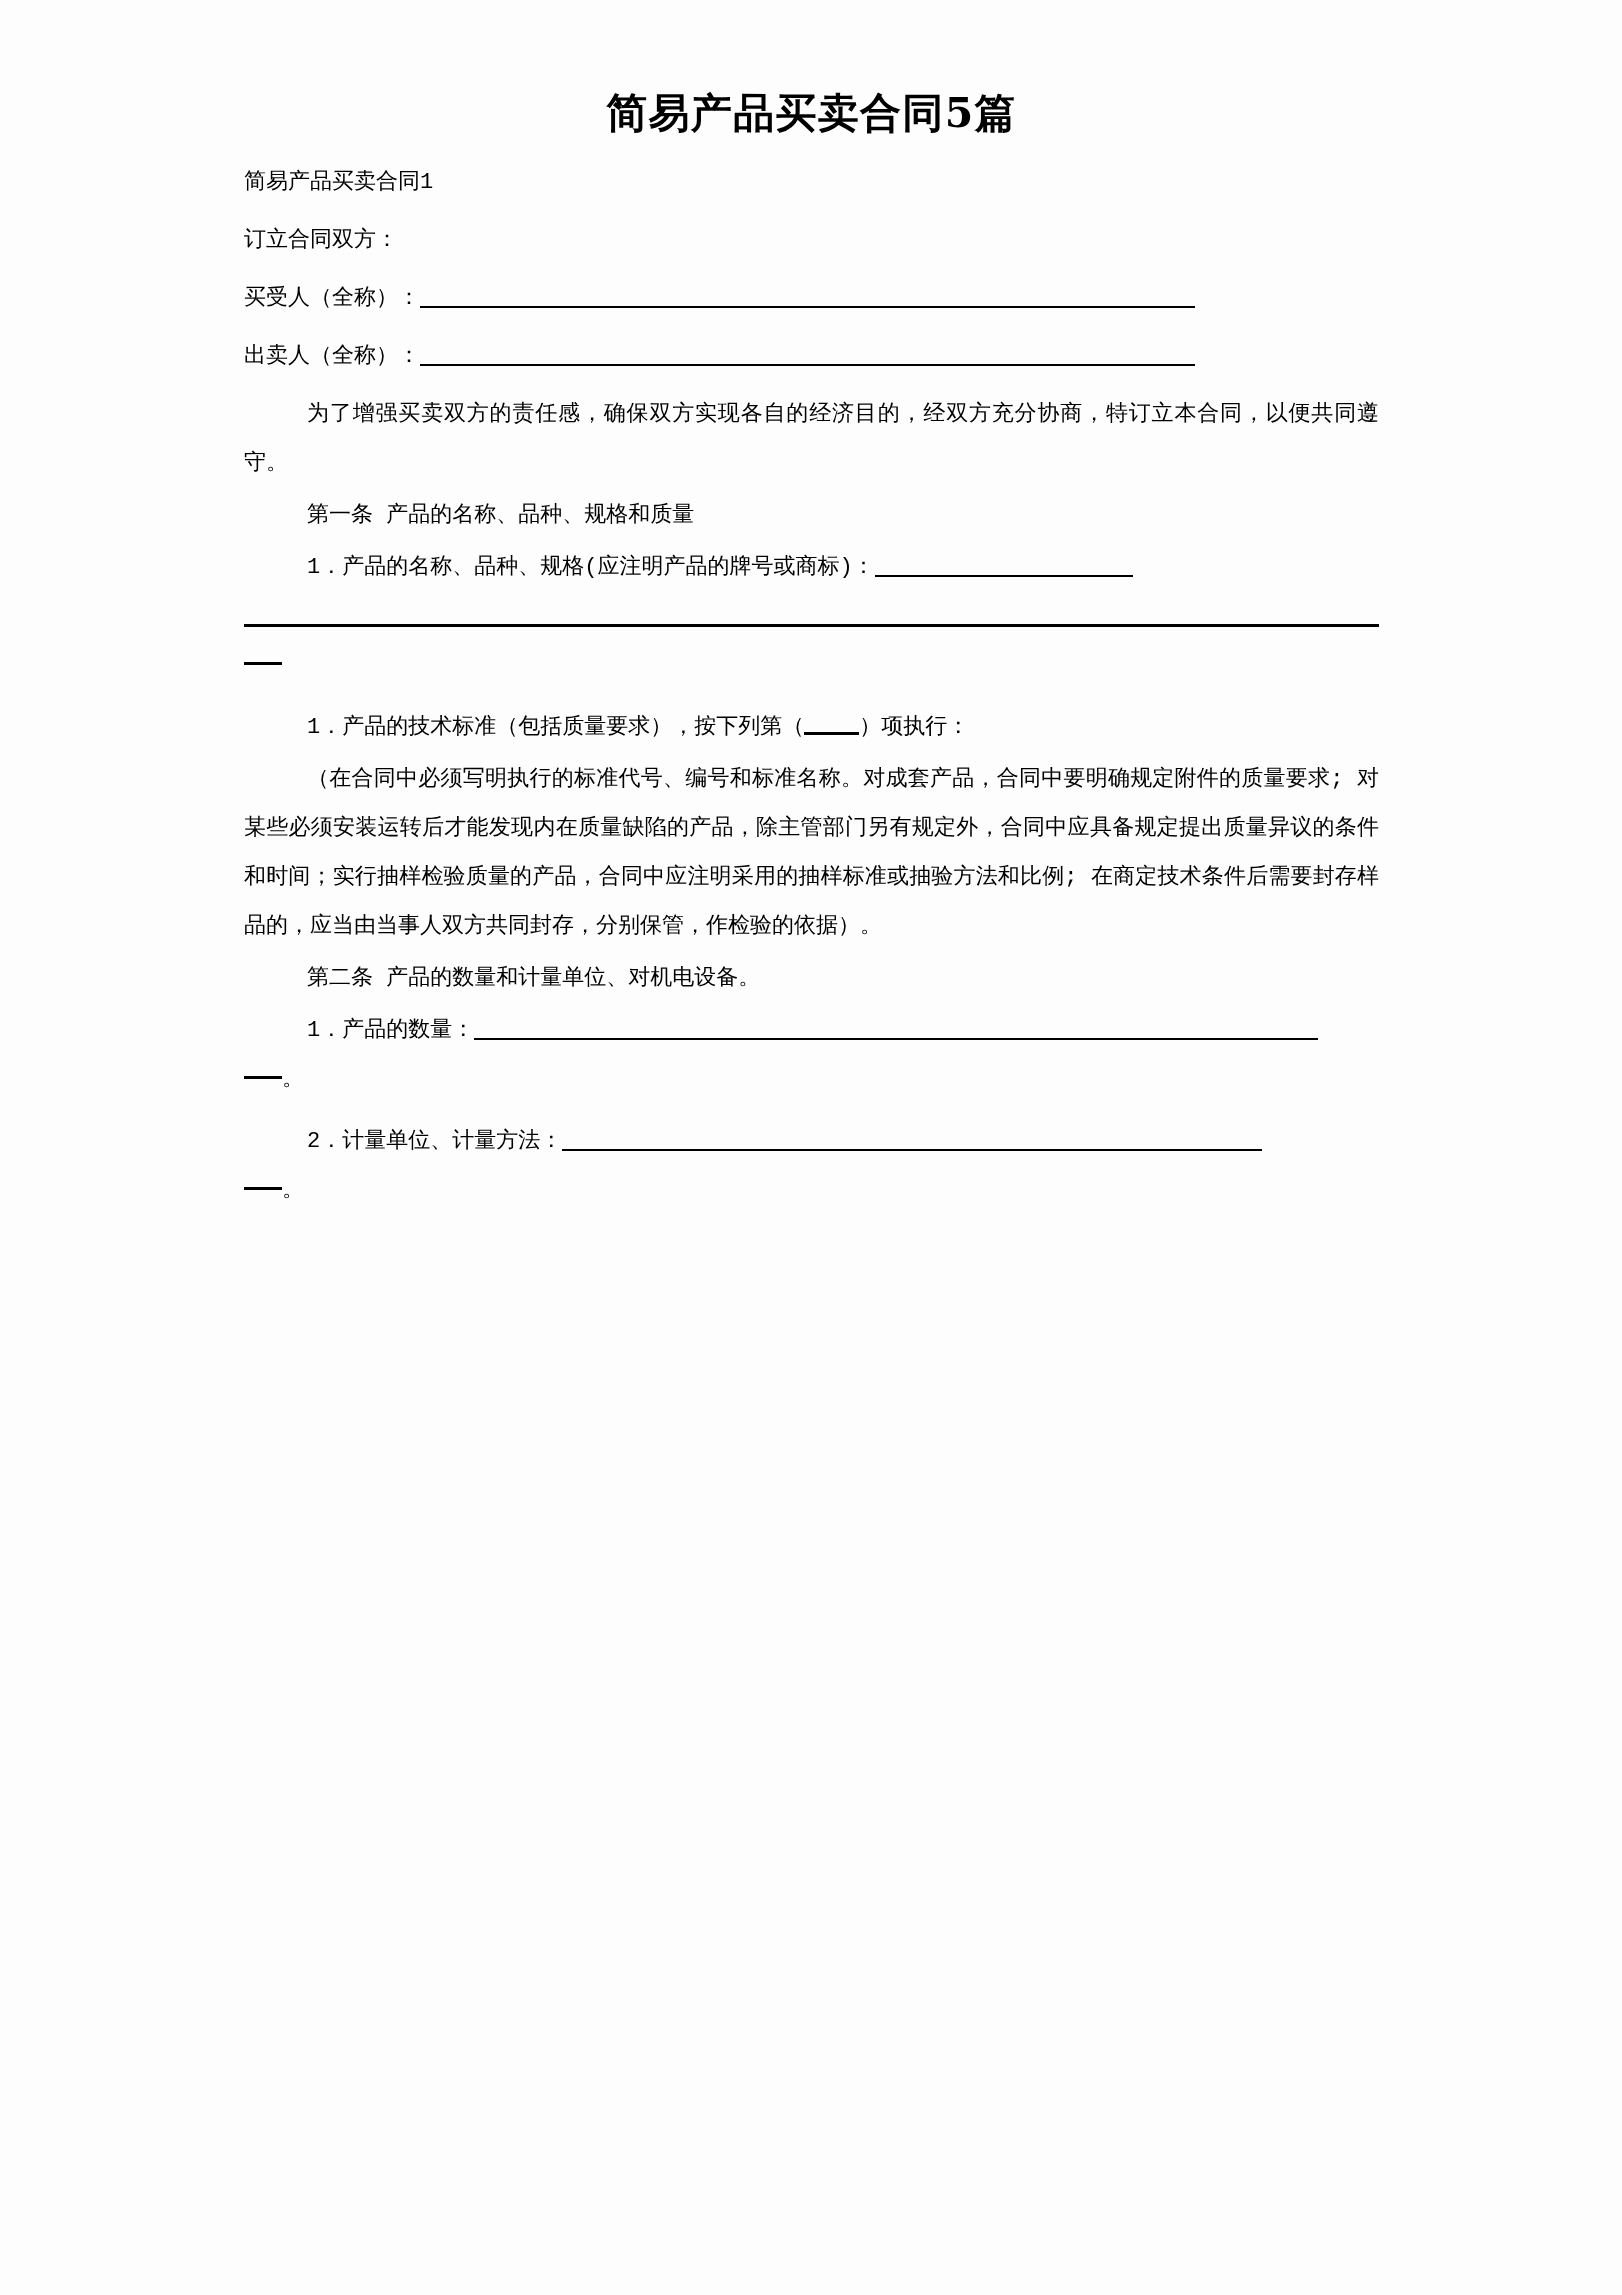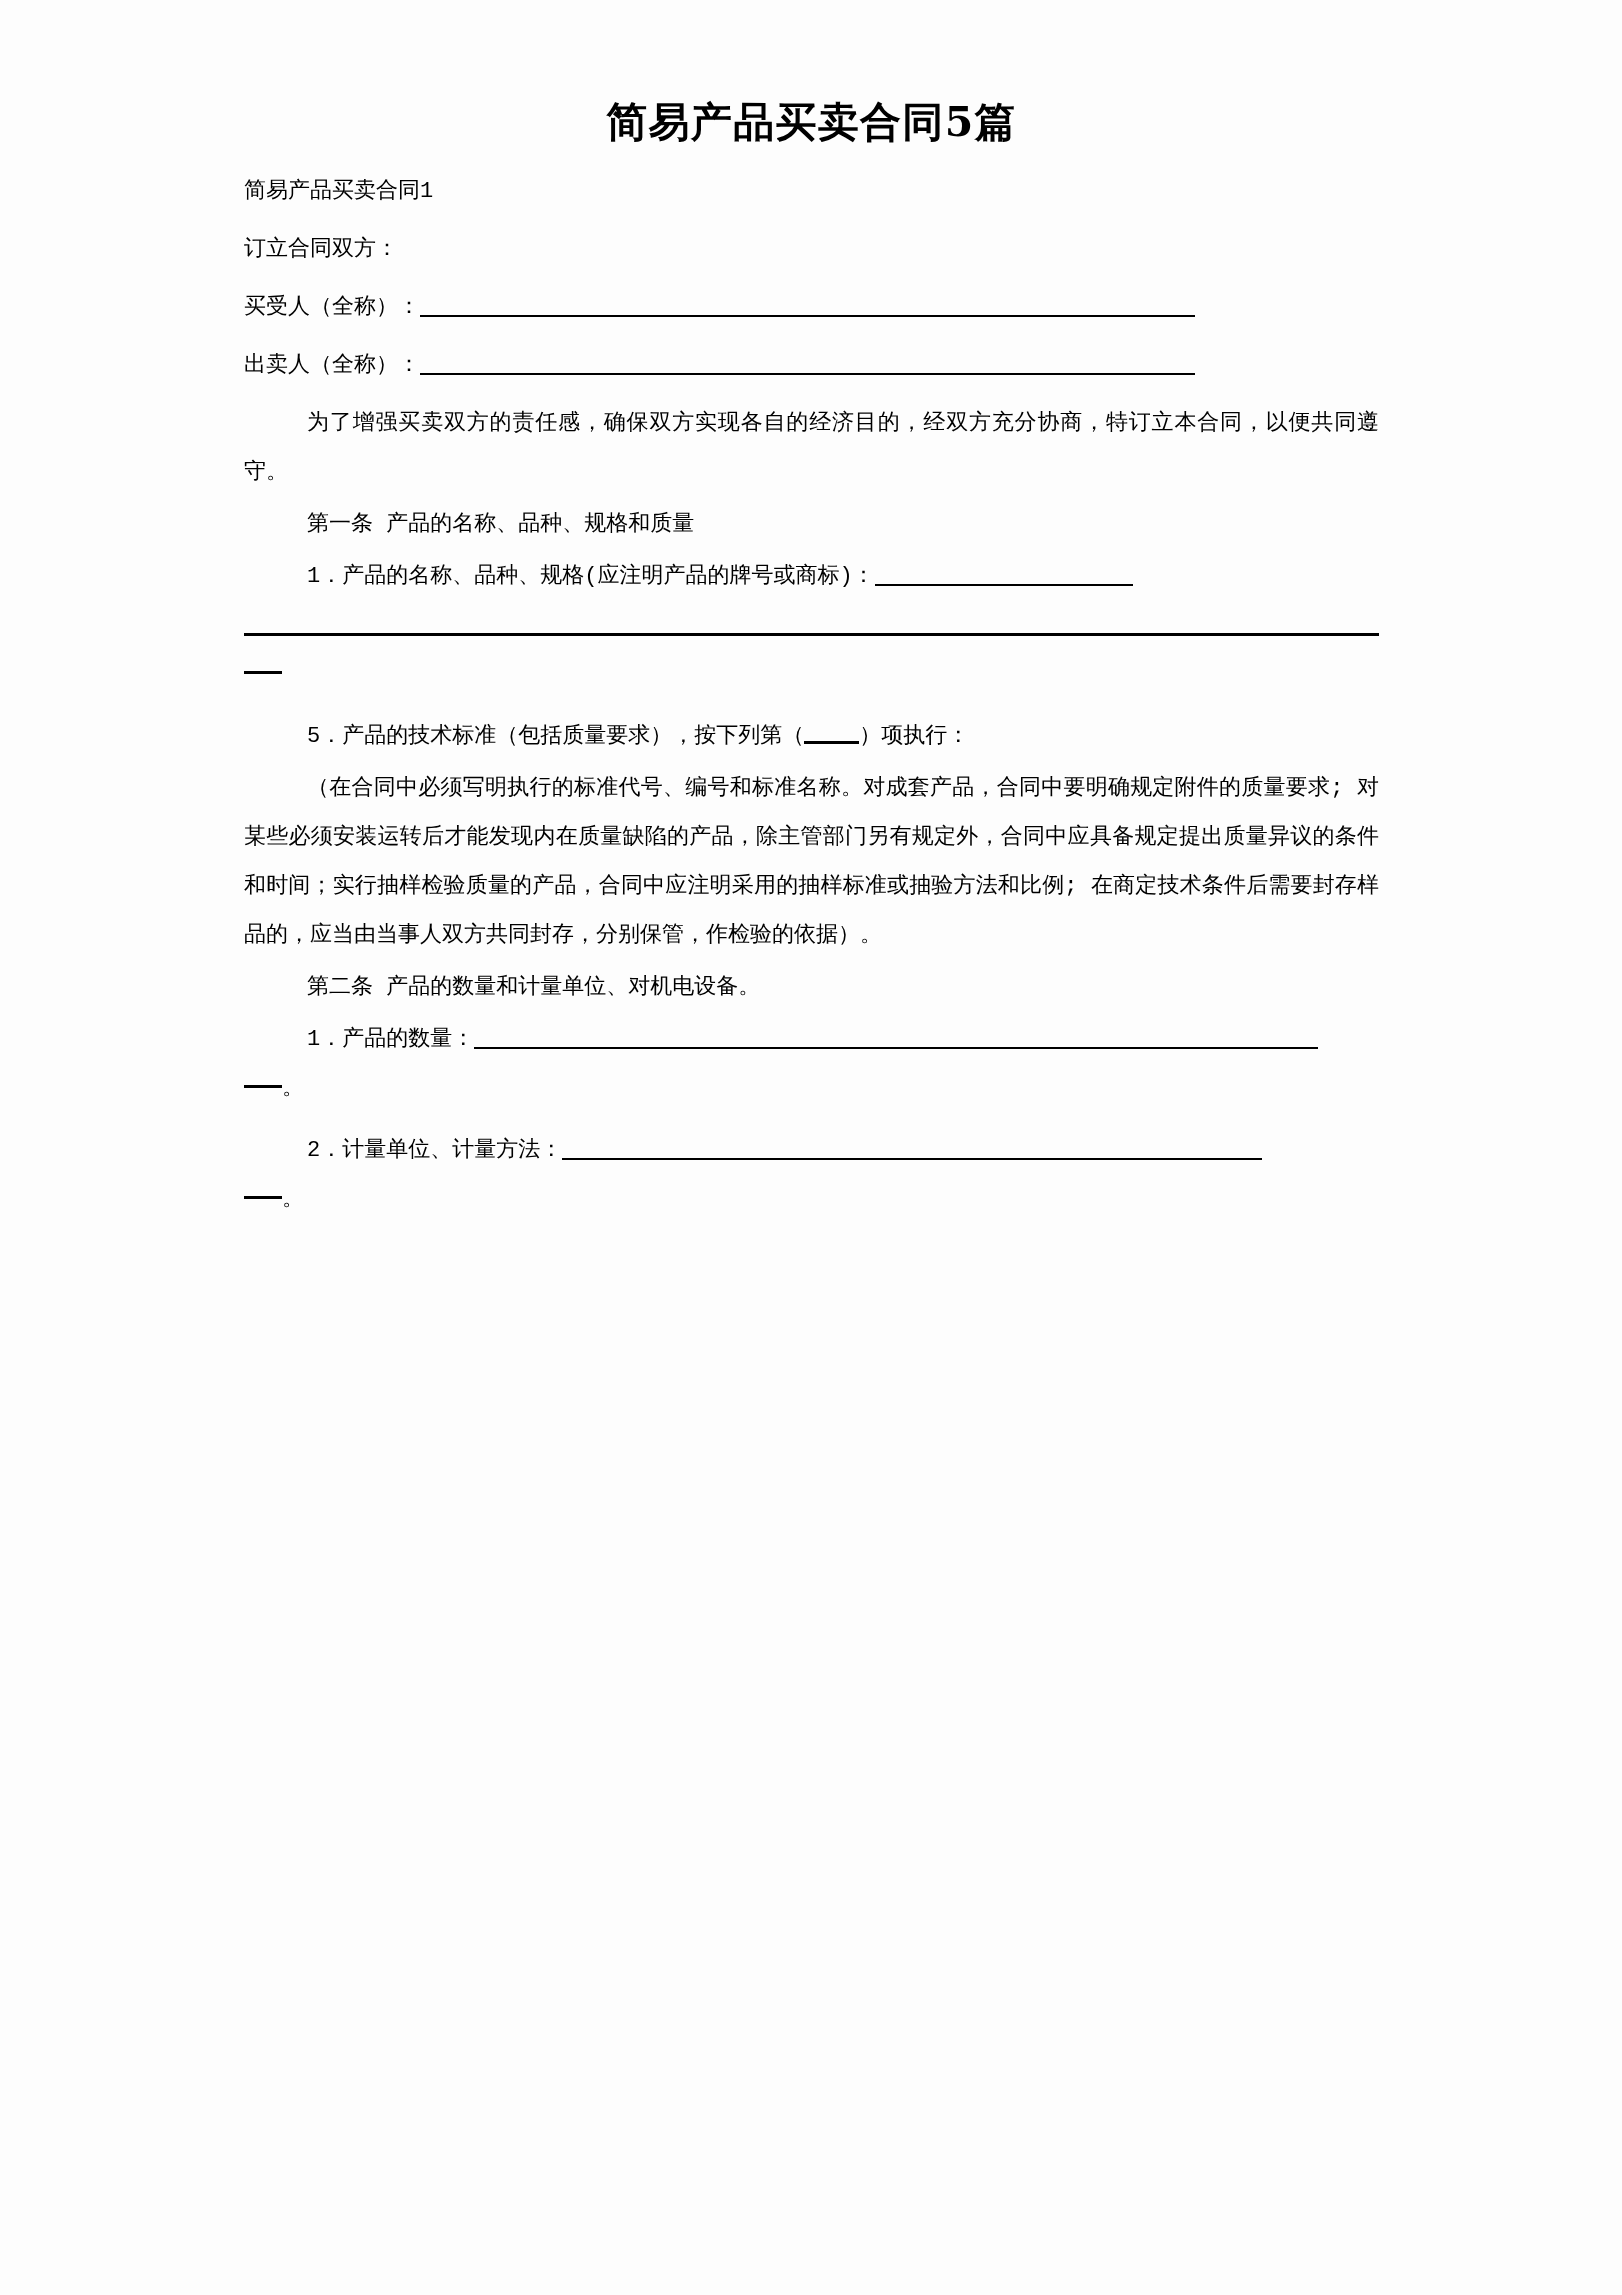--- a/index.html
+++ b/index.html
@@ -28,21 +28,21 @@
     position: absolute;
     left: 244px;
     top: 0;
     width: 1135px;
   }
   .doc-title {
     font-size: 41px;
     font-weight: bold;
     text-align: center;
     letter-spacing: 1.3px;
-    margin: 17px;
+    margin: 8px;
     padding-top: 80px;
     padding-bottom: 0;
     line-height: 1.25;
     white-space: nowrap;
   }
   .para {
     font-size: 22px;
     line-height: 49px;
     text-align: justify;
     text-justify: inter-ideograph;
@@ -112,21 +112,21 @@
     <p class="para indent sp-top-10">第一条 产品的名称、品种、规格和质量</p>
 
     <p class="para indent sp-top-10"><span>1．产品的名称、品种、规格(应注明产品的牌号或商标)：</span><span class="blank blank-inline-1"></span></p>
 
     <div class="underline-row">
       <span class="ul"></span>
     </div>
 
     <p class="para"><span class="tail-dash"></span></p>
 
-    <p class="para indent sp-top-20"><span>5．产品的技术标准（包括质量要求），按下列第（</span><span class="blank blank-short"></span><span>）项执行：</span></p>
+    <p class="para indent sp-top-20"><span>1．产品的技术标准（包括质量要求），按下列第（</span><span class="blank blank-short"></span><span>）项执行：</span></p>
 
 
     <p class="para indent sp-top-10">（在合同中必须写明执行的标准代号、编号和标准名称。对成套产品，合同中要明确规定附件的质量要求; 对某些必须安装运转后才能发现内在质量缺陷的产品，除主管部门另有规定外，合同中应具备规定提出质量异议的条件和时间；实行抽样检验质量的产品，合同中应注明采用的抽样标准或抽验方法和比例; 在商定技术条件后需要封存样品的，应当由当事人双方共同封存，分别保管，作检验的依据）。</p>
 
     <p class="para indent sp-top-10">第二条 产品的数量和计量单位、对机电设备。</p>
 
     <p class="para indent sp-top-10"><span>1．产品的数量：</span><span class="blank blank-qty"></span></p>
 
     <p class="para"><span class="tail-dash"></span><span>。</span></p>
 

